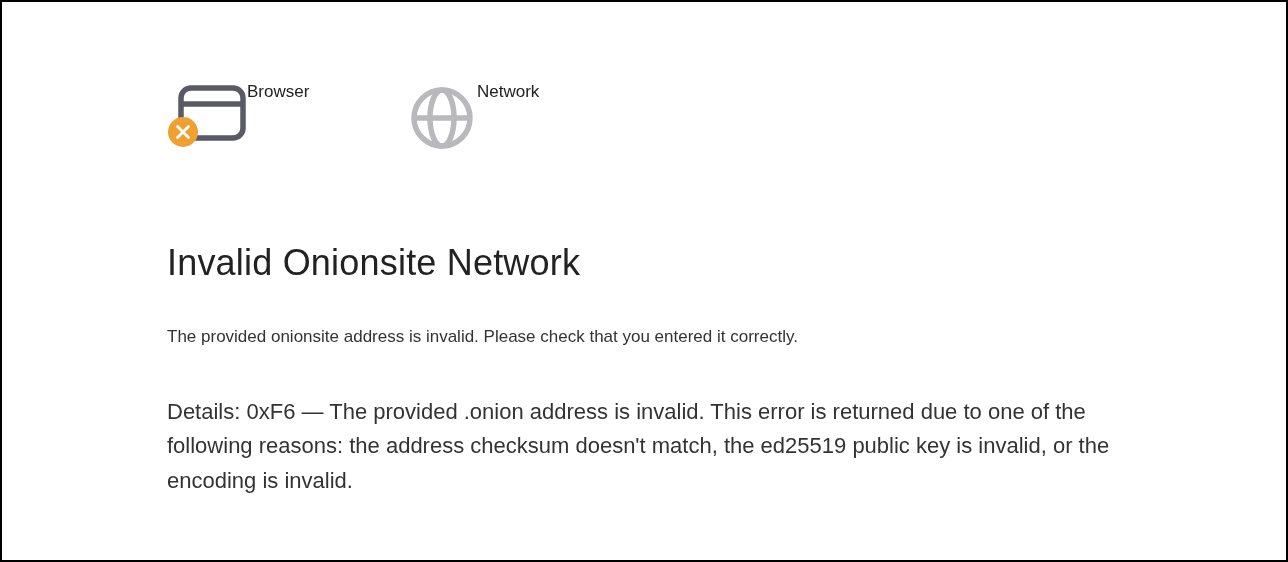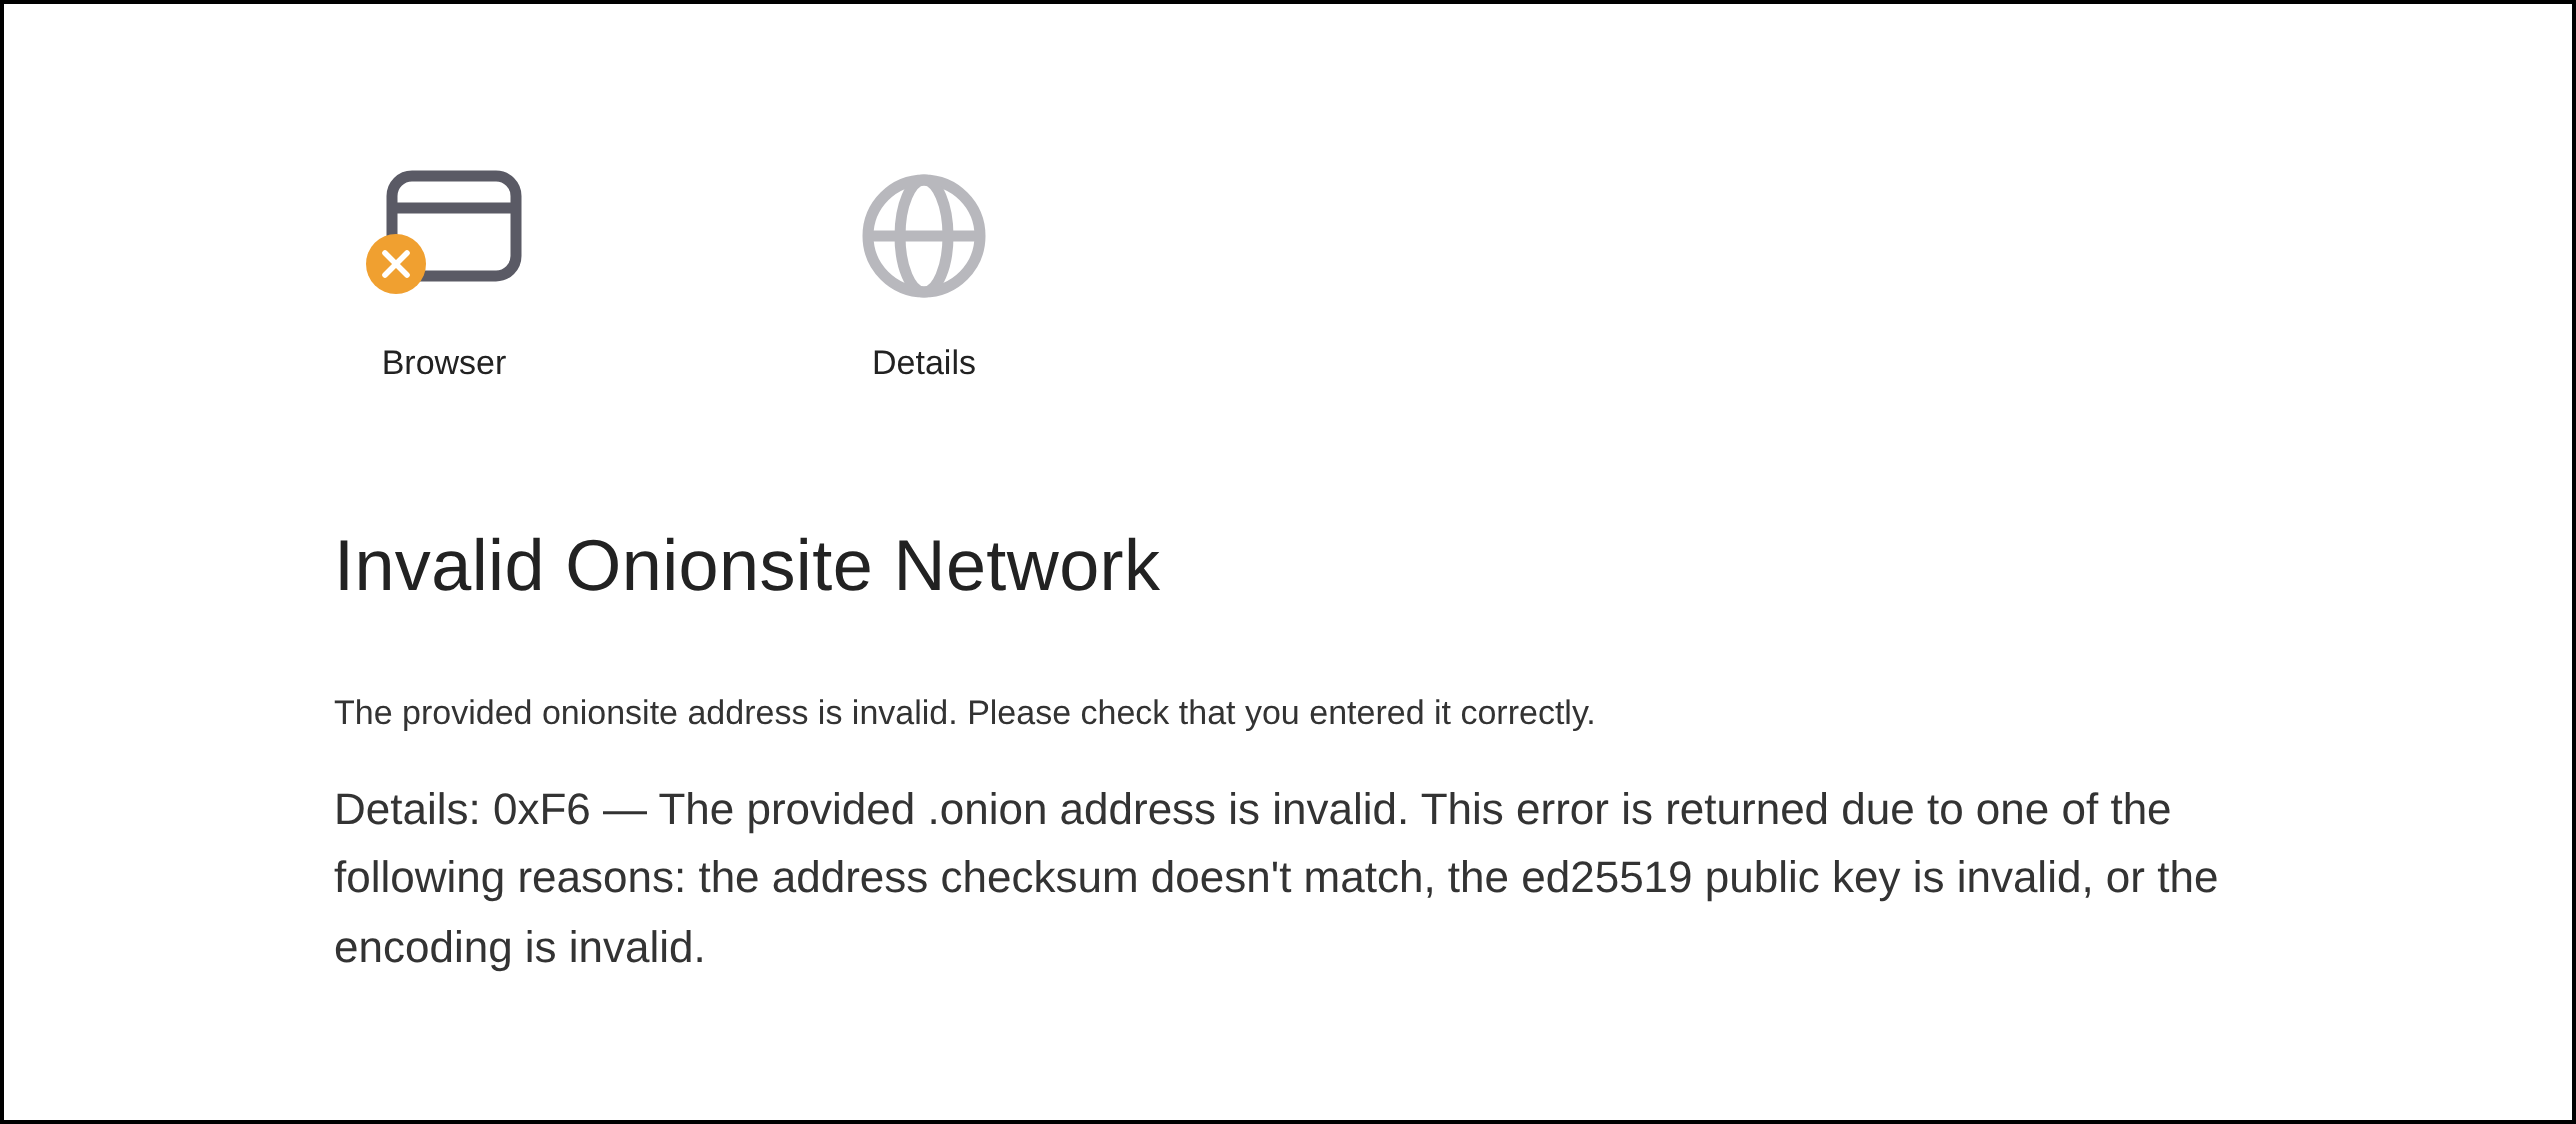--- a/index.html
+++ b/index.html
@@ -12,22 +12,20 @@
       padding: 80px 160px 40px 165px;
       color: #333;
     }
     .icon-row {
       display: flex;
       gap: 130px;
       margin-bottom: 70px;
     }
     .icon-item {
       display: flex;
-      flex-direction: column;
-      align-items: center;
       width: 110px;
     }
     .icon-box {
       height: 72px;
       display: flex;
       align-items: center;
       justify-content: center;
       margin-bottom: 18px;
     }
     .icon-label {
@@ -39,21 +37,21 @@
       font-size: 36px;
       font-weight: 300;
       color: #222;
       margin-bottom: 40px;
       letter-spacing: 0.2px;
     }
     p.message {
       font-size: 17px;
       color: #333;
       line-height: 1.55;
-      margin-bottom: 18px;
+      margin-bottom: 45px;
       font-weight: 400;
     }
     p.details {
       font-size: 22px;
       color: #333;
       line-height: 1.55;
       max-width: 960px;
       font-weight: 400;
     }
   </style>
@@ -78,21 +76,21 @@
   </div>
 
   <div class="icon-item">
     <div class="icon-box">
       <svg width="70" height="70" viewBox="0 0 70 70">
         <circle cx="35" cy="35" r="28" fill="none" stroke="#b8b8bd" stroke-width="5.5"></circle>
         <ellipse cx="35" cy="35" rx="12" ry="28" fill="none" stroke="#b8b8bd" stroke-width="5.5"></ellipse>
         <line x1="7" y1="35" x2="63" y2="35" stroke="#b8b8bd" stroke-width="5.5"></line>
       </svg>
     </div>
-    <div class="icon-label">Details</div>
+    <div class="icon-label">Network</div>
   </div>
 
 
 </div>
 
 <h1 class="title">Invalid Onionsite Network</h1>
 
 <p class="message">The provided onionsite address is invalid. Please check that you entered it correctly.</p>
 
 <p class="details">Details: 0xF6 — The provided .onion address is invalid. This error is returned due to one of the following reasons: the address checksum doesn't match, the ed25519 public key is invalid, or the encoding is invalid.</p>

